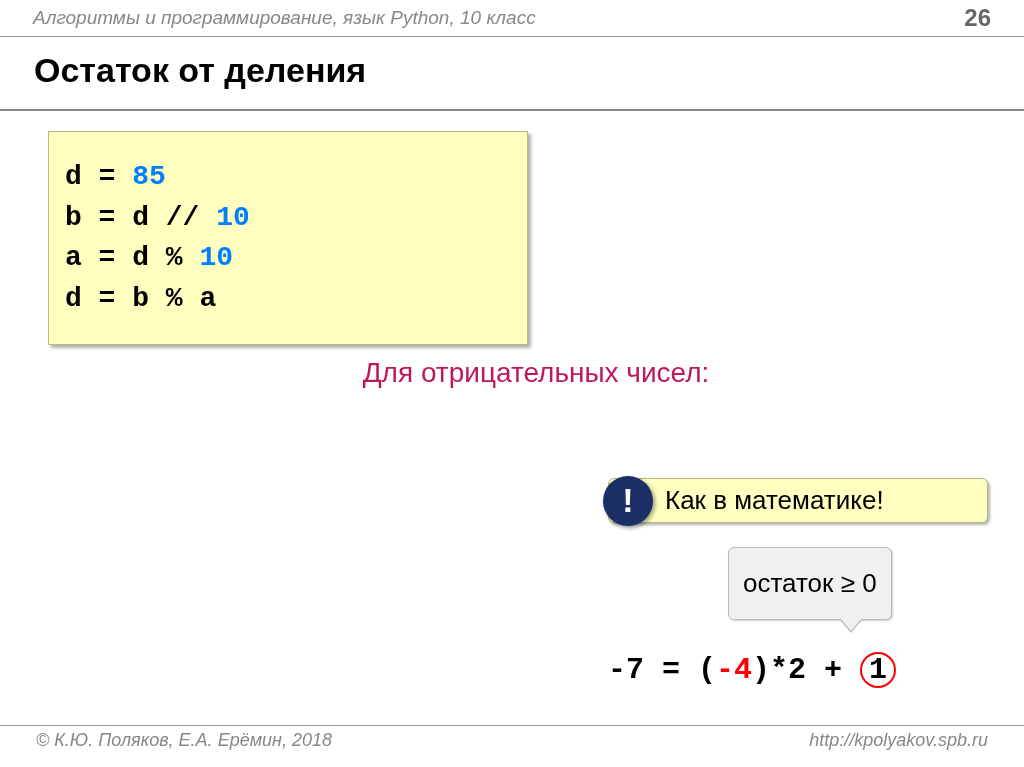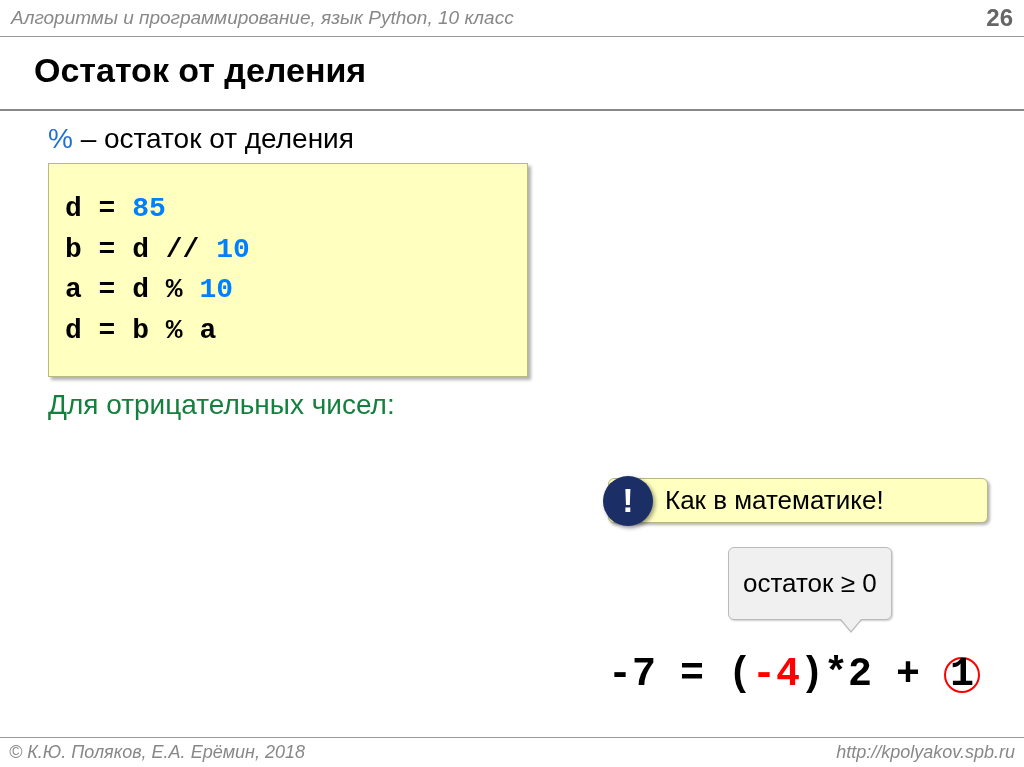--- a/index.html
+++ b/index.html
@@ -8,21 +8,21 @@
     height: 767px;
     font-family: Arial, sans-serif;
     background: #fff;
     position: relative;
     overflow: hidden;
   }
   .header {
     display: flex;
     justify-content: space-between;
     align-items: center;
-    padding: 4px 11px;
+    padding: 4px 33px;
     border-bottom: 1px solid #999;
     color: #888;
     font-style: italic;
     font-size: 19px;
   }
   .header .page-num {
     color: #666;
     font-weight: bold;
     font-style: normal;
     font-size: 24px;
@@ -37,22 +37,23 @@
   .content {
     padding: 12px 0 0 48px;
   }
   .subtitle {
     font-size: 28px;
     color: #000;
   }
   .subtitle .op { color: #1f6fd6; }
   .subtitle2 {
     font-size: 28px;
-    color: #15803d;
+    color: #be185d;
     margin-top: 12px;
+    text-align: center;
   }
   .code-box {
     background: #ffffbf;
     border: 1px solid #b8b880;
     box-shadow: 3px 3px 3px rgba(0,0,0,0.3);
     font-family: "Courier New", monospace;
     font-size: 28px;
     font-weight: bold;
     padding: 25px 16px;
     margin-top: 8px;
@@ -127,65 +128,62 @@
     bottom: -14px;
     right: 29px;
     width: 0;
     height: 0;
     border-left: 11px solid transparent;
     border-right: 11px solid transparent;
     border-top: 13px solid #bbb;
   }
   .equation {
     font-family: "Courier New", monospace;
-    font-size: 40px;
+    font-size: 30px;
     font-weight: bold;
     color: #000;
     margin-top: 32px;
     white-space: nowrap;
   }
   .equation .red { color: #ff0000; }
   .equation .circle {
     display: inline-block;
     border: 2px solid #ff0000;
     border-radius: 50%;
     width: 36px;
     height: 36px;
     line-height: 32px;
     text-align: center;
     color: #000;
   }
   .footer {
     position: absolute;
-    bottom: 0;
+    bottom: 12px;
     left: 0;
     right: 0;
     border-top: 1px solid #999;
     display: flex;
     justify-content: space-between;
-    padding: 4px 9px;
+    padding: 4px 36px;
     color: #888;
     font-style: italic;
     font-size: 18px;
   }
 </style>
 </head>
 <body>
 
 <div class="header">
   <span>Алгоритмы и программирование, язык Python, 10 класс</span>
   <span class="page-num">26</span>
 </div>
 
 <div class="title">Остаток от деления</div>
 
 <div class="content">
-  <div class="subtitle">
-    <span class="op">%</span><span> – остаток от деления</span>
-  </div>
 
   <div class="code-box">
     <div><span>d = </span><span class="num">85</span></div>
     <div><span>b = d // </span><span class="num">10</span></div>
     <div><span>a = d % </span><span class="num">10</span></div>
     <div>d = b % a</div>
   </div>
 
   <div class="subtitle2">Для отрицательных чисел:</div>
 

